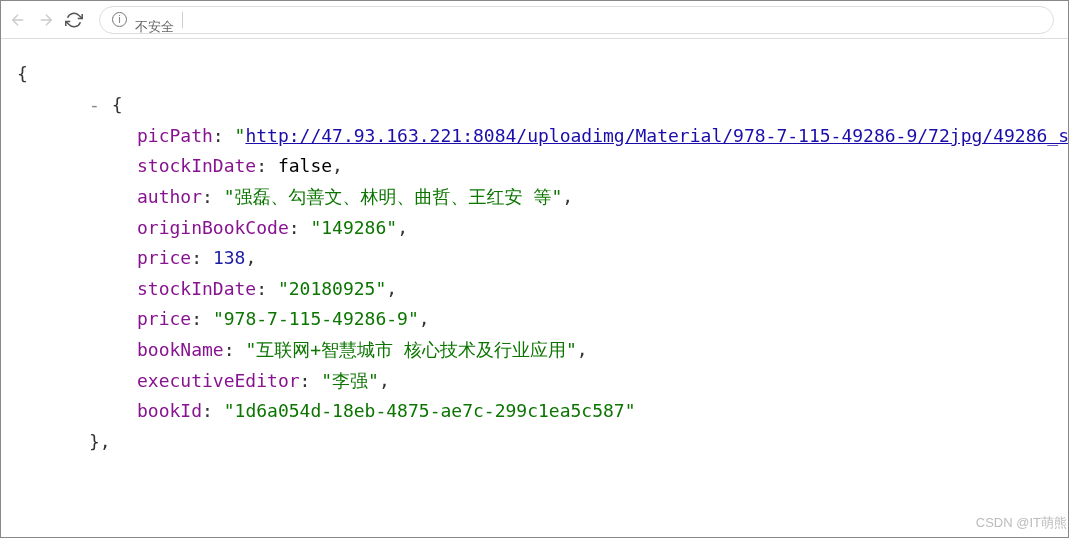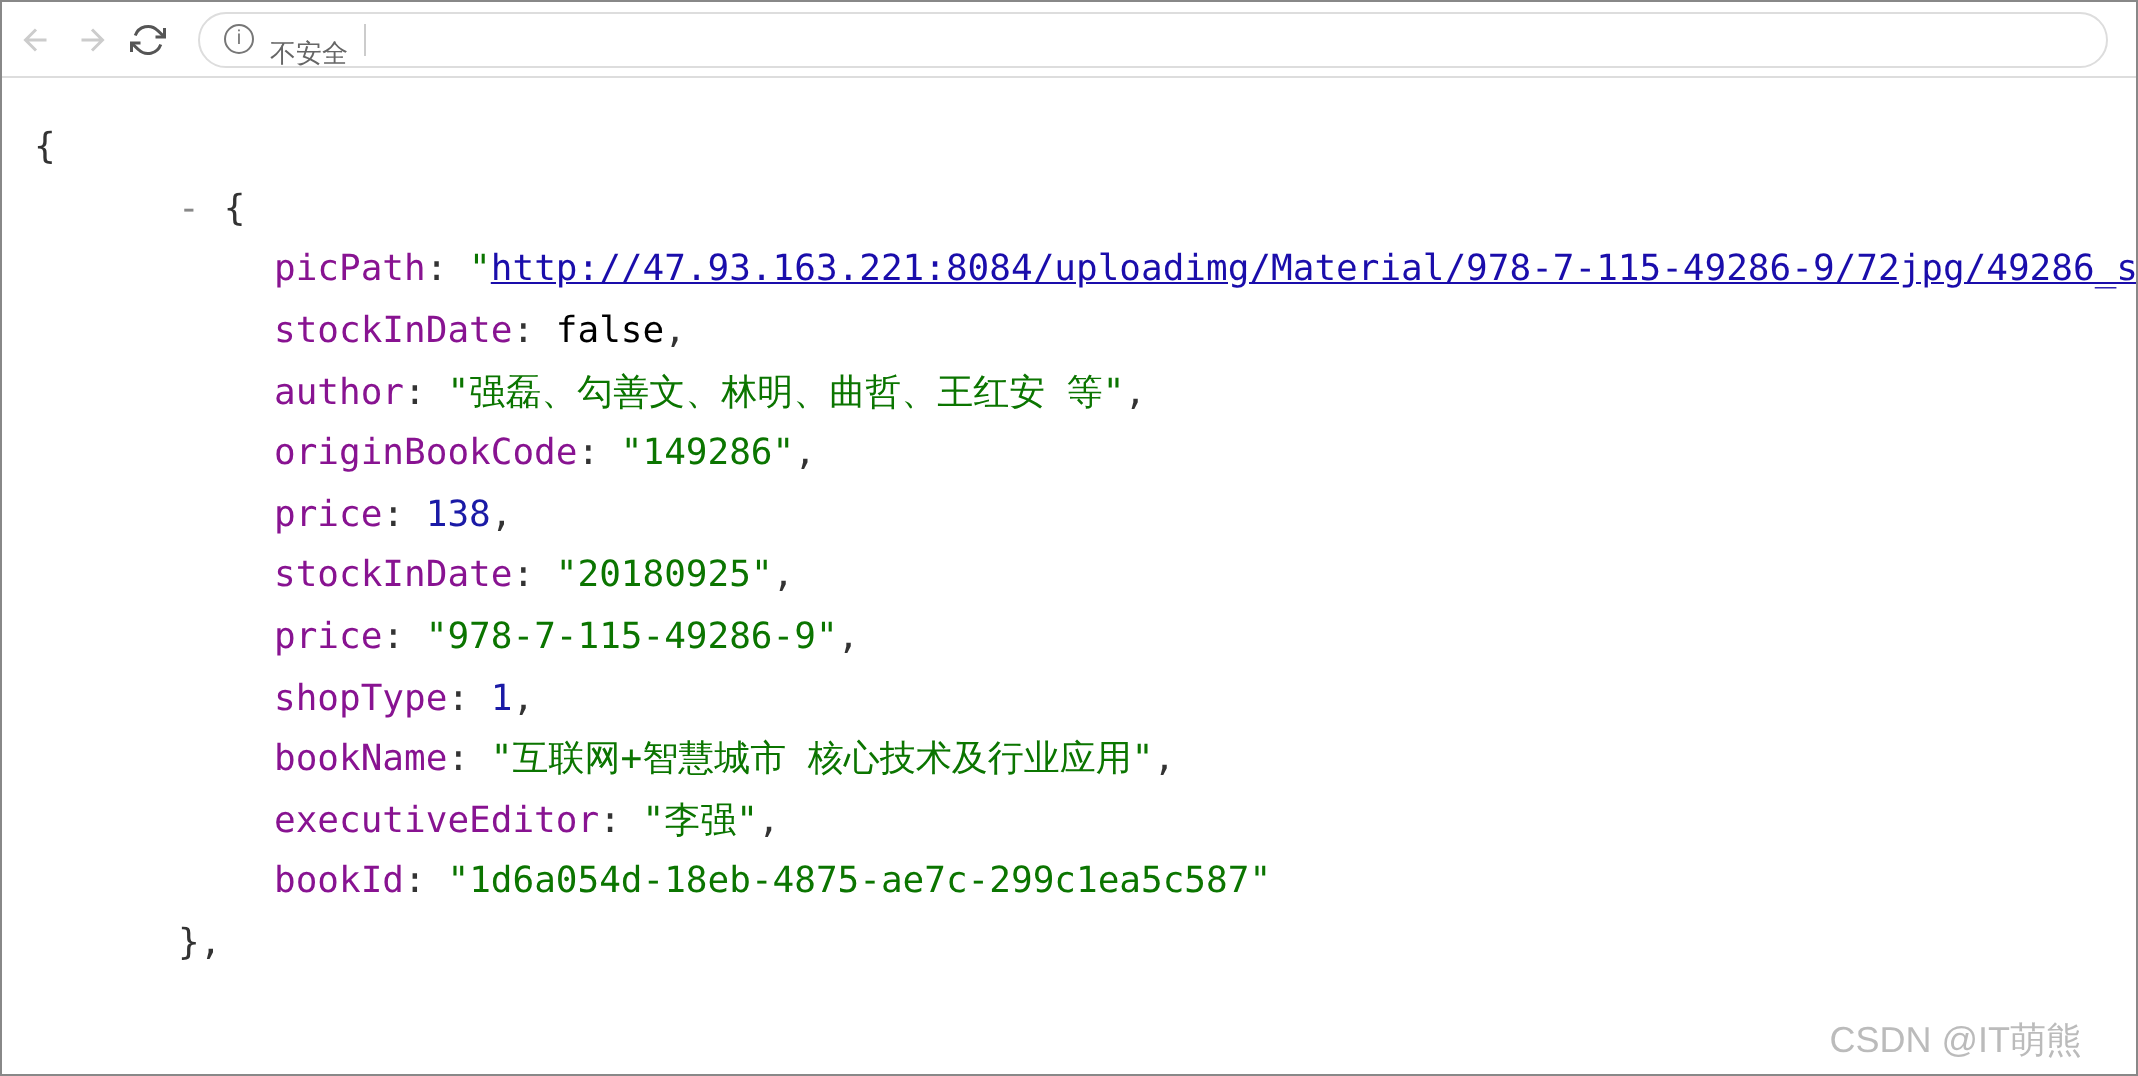--- a/index.html
+++ b/index.html
@@ -115,24 +115,24 @@
     .bool {
       color: #000000;
       margin-top: 40px;
     }
     .link {
       color: #1a0dab;
       text-decoration: underline;
     }
     .watermark {
       position: absolute;
-      right: 28px;
+      right: 2px;
       bottom: 6px;
       color: rgba(120,120,120,0.5);
-      font-size: 18px;
+      font-size: 13px;
       font-family: "Microsoft YaHei", sans-serif;
     }
     .lvl0 { padding-left: 8px; }
     .lvl1 { padding-left: 40px; }
     .lvl2 { padding-left: 80px; }
     .lvl3 { padding-left: 128px; }
   </style>
 </head>
 <body>
 
@@ -171,21 +171,20 @@
   <div class="line lvl3"><span class="key">author</span><span class="colon">:</span> <span class="str-green">"<span>强磊、勾善文、林明、曲哲、王红安 等</span>"</span>,</div>
 
   <div class="line lvl3"><span class="key">originBookCode</span><span class="colon">:</span> <span class="str-green">"<span>149286</span>"</span>,</div>
 
   <div class="line lvl3"><span class="key">price</span><span class="colon">:</span> <span class="num">138</span>,</div>
 
   <div class="line lvl3"><span class="key">stockInDate</span><span class="colon">:</span> <span class="str-green">"<span>20180925</span>"</span>,</div>
 
   <div class="line lvl3"><span class="key">price</span><span class="colon">:</span> <span class="str-green">"<span>978-7-115-49286-9</span>"</span>,</div>
 
-  <div class="line lvl3"><span class="key">shopType</span><span class="colon">:</span> <span class="num">1</span>,</div>
 
   <div class="line lvl3"><span class="key">bookName</span><span class="colon">:</span> <span class="str-green">"<span>互联网+智慧城市 核心技术及行业应用</span>"</span>,</div>
 
   <div class="line lvl3"><span class="key">executiveEditor</span><span class="colon">:</span> <span class="str-green">"<span>李强</span>"</span>,</div>
 
   <div class="line lvl3"><span class="key">bookId</span><span class="colon">:</span> <span class="str-green">"<span>1d6a054d-18eb-4875-ae7c-299c1ea5c587</span>"</span></div>
 
   <div class="line lvl2"><span class="bracket">}</span>,</div>
 </div>
 

